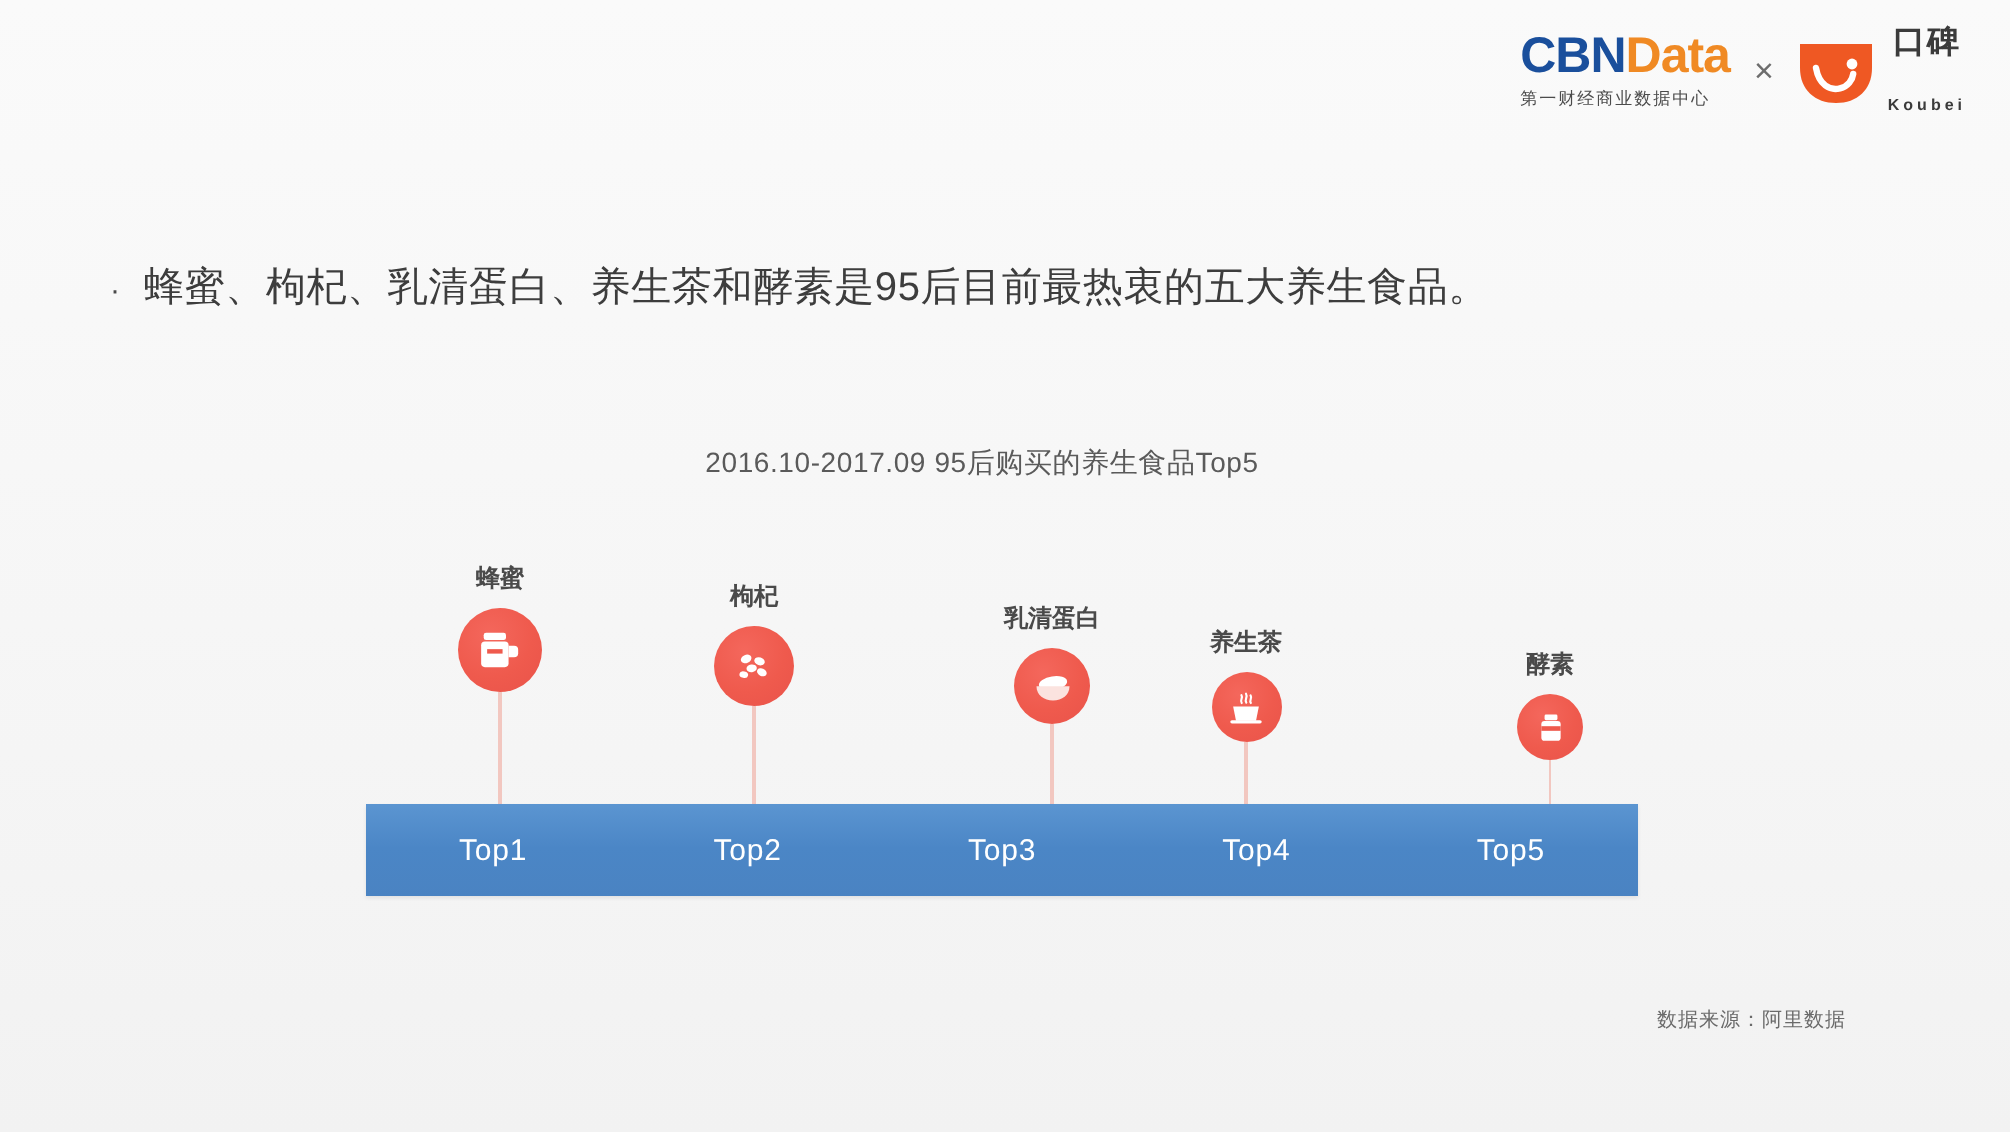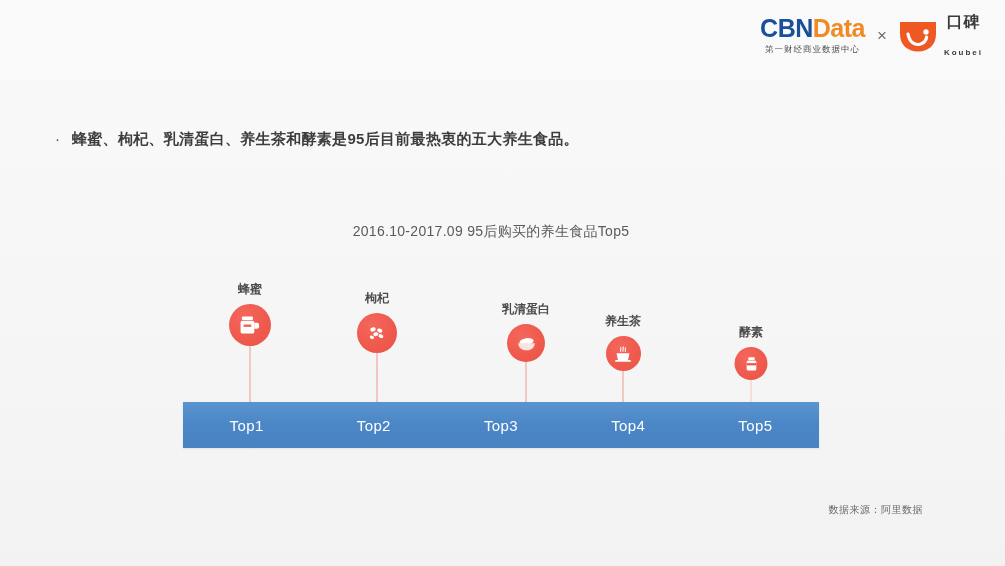--- a/index.html
+++ b/index.html
@@ -13,21 +13,21 @@
     position:relative;
     width:1005px; height:566px;
     background:linear-gradient(180deg,#fafafa 0%,#f6f6f6 55%,#f2f2f2 100%);
   }
 
   
   .brand {
     position:absolute; top:14px; right:22px;
     display:flex; align-items:center; gap:12px;
   }
-  .cbn { display:flex; flex-direction:column; align-items:center; }
+  .cbn { display:flex; flex-direction:column; }
   .cbn-word {
     font-size:25px; font-weight:bold; letter-spacing:-0.5px;
     line-height:1; font-family:"Liberation Sans", sans-serif;
   }
   .cbn-word .c1 { color:#1a4f9c; }
   .cbn-word .c2 { color:#f08a24; }
   .cbn-sub {
     font-size:8.5px; color:#4b4b4b; letter-spacing:1px;
     margin-top:3px; white-space:nowrap;
   }
@@ -47,21 +47,21 @@
   .title-text {
     font-size:20px; font-weight:bold; color:#3d3d3d; letter-spacing:0.5px;
   }
 
   
   .bullet-row {
     position:absolute; top:130px; left:55px;
     display:flex; align-items:baseline; gap:12px;
   }
   .bullet-dot { font-size:15px; color:#4a4a4a; line-height:1; }
-  .bullet-text { font-size:15px; font-weight:bold; color:#3d3d3d; letter-spacing:0.3px; }
+  .bullet-text { font-size:20px; font-weight:normal; color:#3d3d3d; letter-spacing:0.3px; }
 
   
   .chart-title {
     position:absolute; top:223px; left:0; width:982px;
     text-align:center; font-size:14px; color:#5a5a5a; letter-spacing:0.3px;
   }
   .chart {
     position:absolute; left:183px; top:250px; width:636px; height:200px;
   }
   .pin {
@@ -183,21 +183,21 @@
           <svg width="20" height="20" viewBox="0 0 28 28" aria-hidden="true">
             <path d="M5 13 H23 L21 23 H7 Z" fill="#ffffff"></path>
             <rect x="3" y="22.5" width="22" height="2.4" rx="1.2" fill="#ffffff"></rect>
             <path d="M11 10.5 C9.4 8.6 12.2 7.2 10.8 5" stroke="#ffffff" stroke-width="1.5" fill="none" stroke-linecap="round"></path>
             <path d="M14.2 10.2 C12.6 8 15.6 6.6 14 4" stroke="#ffffff" stroke-width="1.5" fill="none" stroke-linecap="round"></path>
             <path d="M17.4 10.5 C15.9 8.6 18.6 7.3 17.2 5.2" stroke="#ffffff" stroke-width="1.5" fill="none" stroke-linecap="round"></path>
           </svg>
         </div>
         <div class="pin-stem" style="height: 37px;"></div>
       </div>
-      <div class="pin" style="left: 568px;">
+      <div class="pin" style="left: 592px;">
         <div class="pin-label">酵素</div>
         <div class="pin-circle" style="width: 33px; height: 33px;">
           <svg width="18" height="18" viewBox="0 0 28 28" aria-hidden="true">
             <rect x="9" y="3.5" width="10" height="4.4" rx="1.1" fill="#ffffff"></rect>
             <rect x="6.5" y="8.6" width="15" height="15.4" rx="2.4" fill="#ffffff"></rect>
             <rect x="6.5" y="12.6" width="15" height="3.6" fill="#ef5a4d"></rect>
           </svg>
         </div>
         <div class="pin-stem" style="height: 28px;"></div>
       </div>

